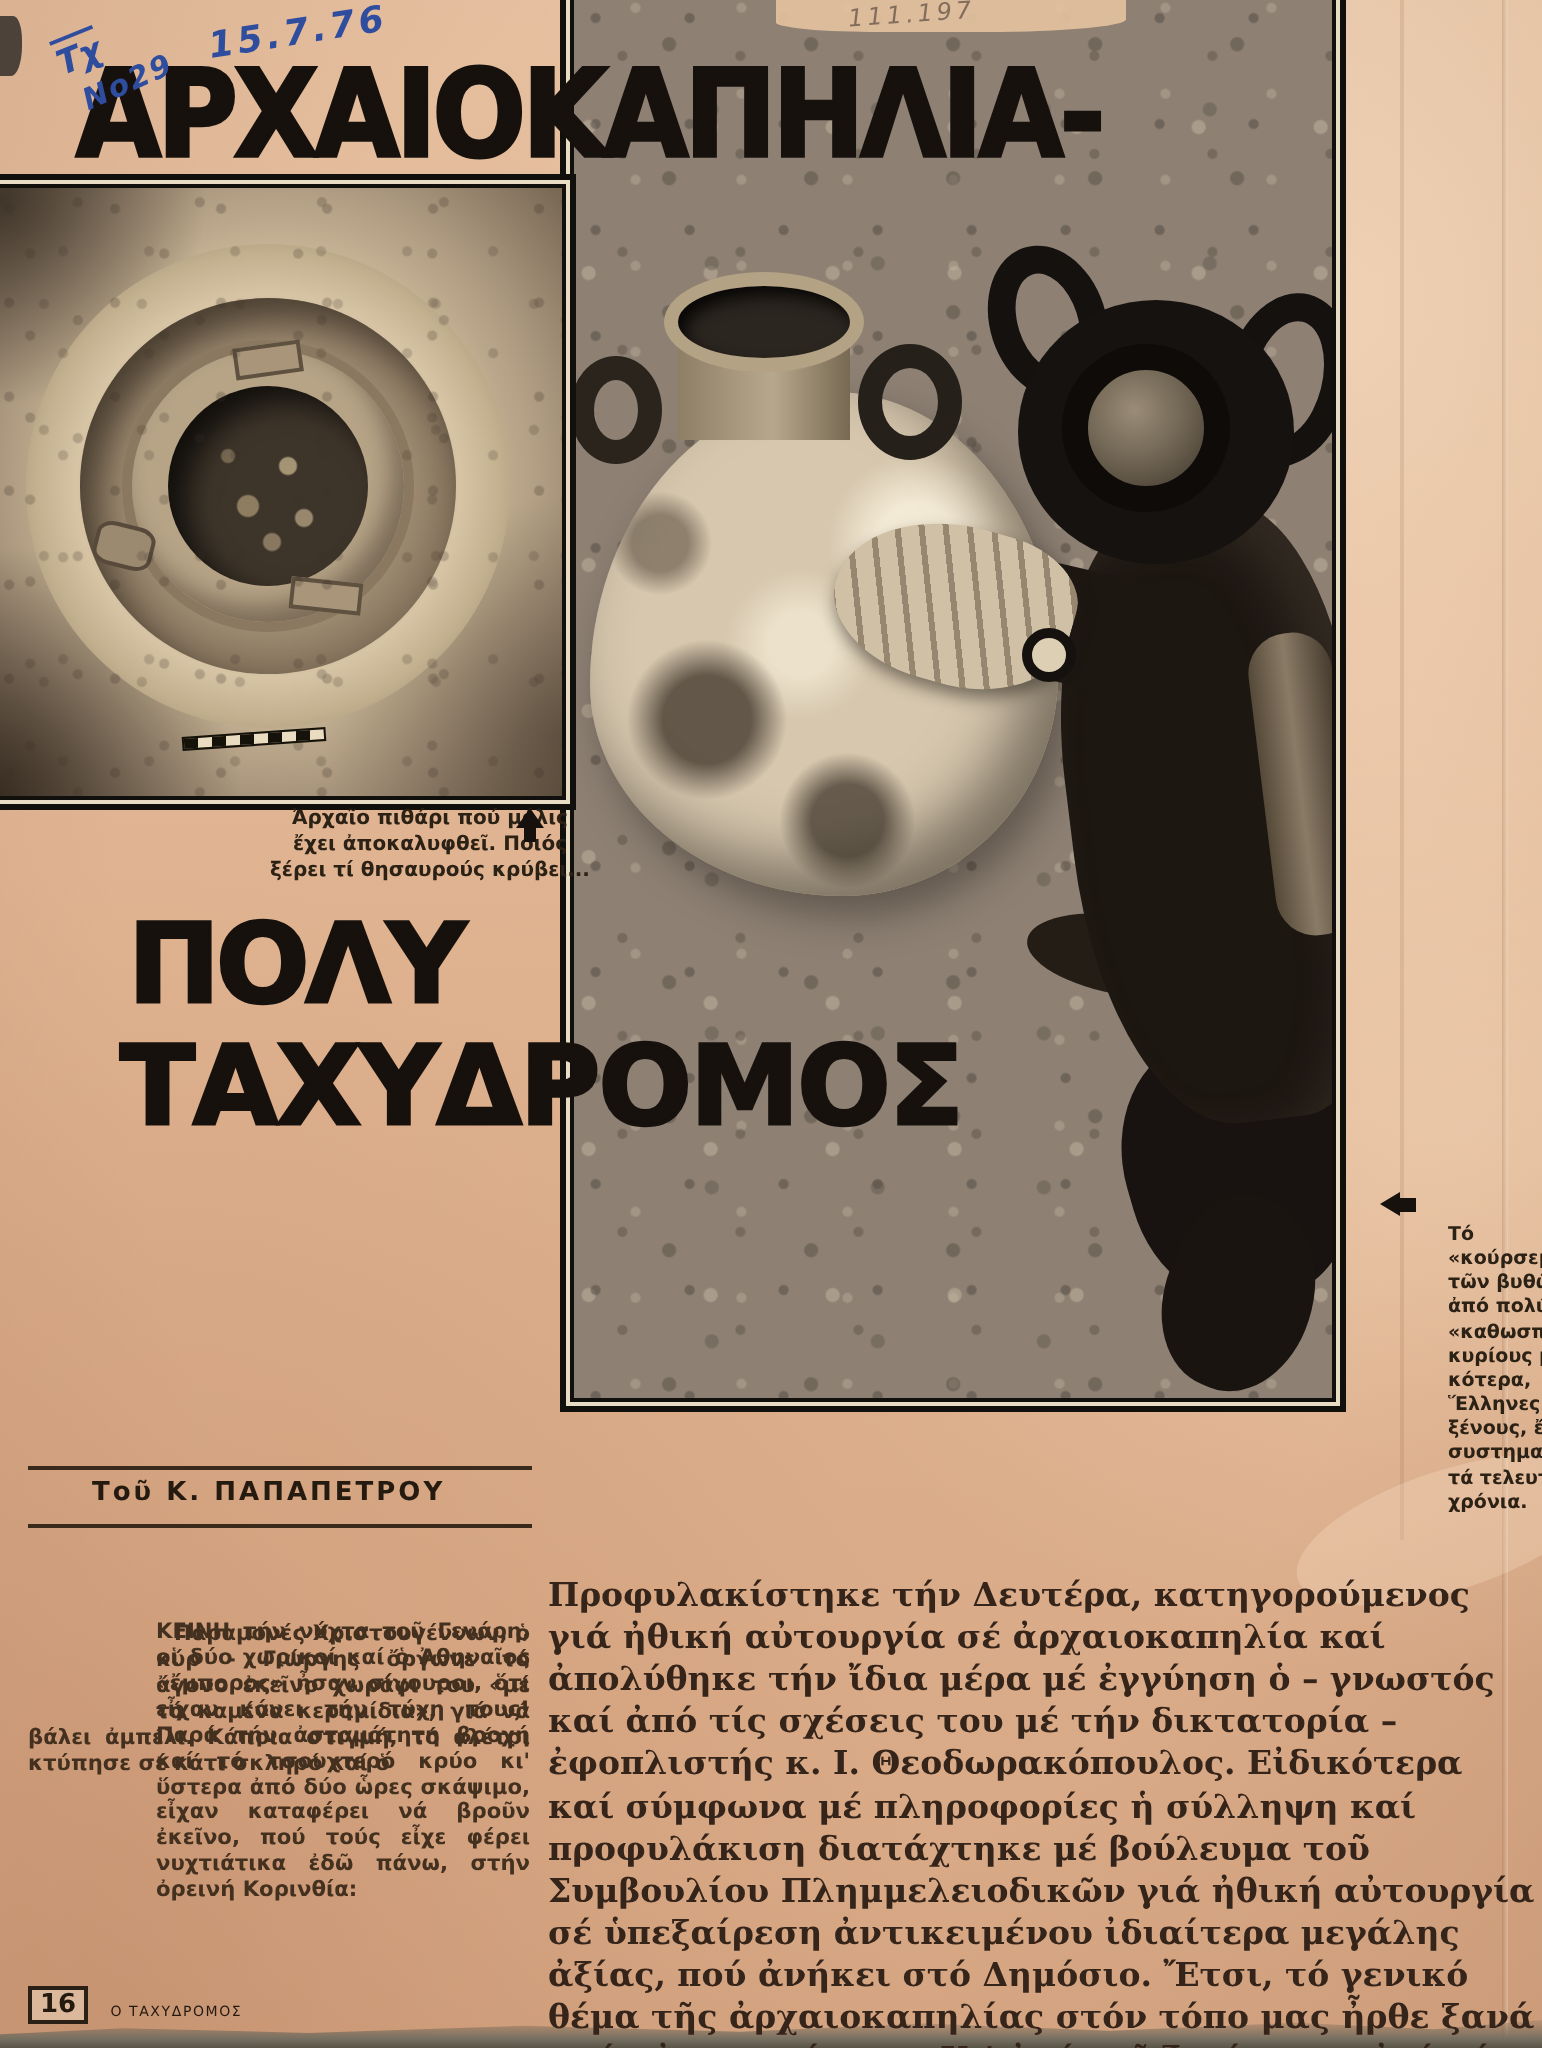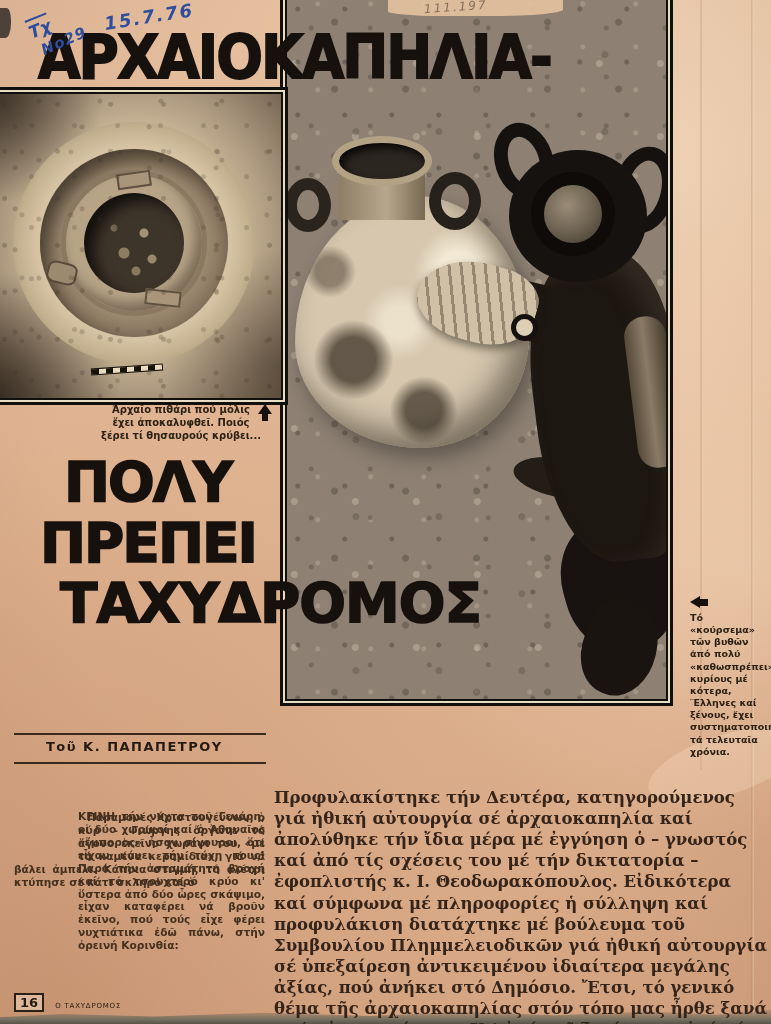--- a/index.html
+++ b/index.html
@@ -130,21 +130,21 @@
     background-image:repeating-linear-gradient(68deg,rgba(95,78,58,0) 0 9px,rgba(95,78,58,.5) 9px 12px);
     box-shadow:2px 4px 8px rgba(30,25,20,.5);}
   .watch{left:224px;top:314px;width:27px;height:27px;border-radius:50%;background:#dccfb4;border:5px solid #15110e;}
   .tank{left:344px;top:316px;width:42px;height:152px;border-radius:20px;transform:rotate(-7deg);
     background:linear-gradient(90deg,#554938 0%,#8a7b66 45%,#463b2e 100%);}
   .fin-cross{left:226px;top:458px;width:104px;height:40px;background:#241d16;border-radius:50%;transform:rotate(9deg);}
   .legs{left:276px;top:516px;width:112px;height:136px;background:#181310;border-radius:46%;transform:rotate(-16deg);}
   .fin-low{left:296px;top:598px;width:74px;height:98px;background:#1a1410;border-radius:42% 58% 48% 52%;transform:rotate(22deg);}
 
   
-  .caption{font-weight:700;color:#2c2115;z-index:4;font-size:10px;line-height:1.3;}
+  .caption{font-weight:700;color:#2c2115;z-index:4;font-size:10px;line-height:1.3;margin-left:34px;}
   .caption-left{left:100px;top:403px;width:162px;text-align:center;}
   .caption-right{left:690px;top:612px;width:76px;text-align:left;font-size:9.5px;line-height:1.28;}
   .arrow-up-icon{left:258px;top:404px;width:14px;height:18px;z-index:4;}
   .arrow-up-icon .head{left:0;top:0;width:0;height:0;border-left:7px solid transparent;border-right:7px solid transparent;border-bottom:10px solid #17110d;}
   .arrow-up-icon .stem{left:4px;top:9px;width:6px;height:8px;background:#17110d;}
   .arrow-left-icon{left:690px;top:596px;width:20px;height:13px;z-index:4;}
   .arrow-left-icon .head{left:0;top:0;width:0;height:0;border-top:6.5px solid transparent;border-bottom:6.5px solid transparent;border-right:10px solid #17110d;}
   .arrow-left-icon .stem{left:9px;top:3px;width:9px;height:7px;background:#17110d;}
 
   
@@ -223,21 +223,20 @@
   <div class="fat masthead">ΑΡΧΑΙΟΚΑΠΗΛΙΑ-</div>
 
   <div class="caption caption-left">Ἀρχαῖο πιθάρι πού μόλις ἔχει ἀποκαλυφθεῖ. Ποιός ξέρει τί θησαυρούς κρύβει...</div>
   <div class="arrow-up-icon">
     <div class="head"></div>
       <div class="stem"></div>
   </div>
 
   <div class="fat headline">
     <span class="hl hl-0">ΠΟΛΥ</span>
-    <span class="hl hl-2">ΠΡΕΠΕΙ</span>
     <span class="hl hl-3">ΤΑΧΥΔΡΟΜΟΣ</span>
   </div>
 
   <div class="arrow-left-icon">
     <div class="head"></div>
       <div class="stem"></div>
   </div>
   <div class="caption caption-right">Τό «κούρσεμα» τῶν βυθῶν ἀπό πολύ «καθωσπρέπει» κυρίους μέ κότερα, Ἕλληνες καί ξένους, ἔχει συστηματοποιηθεῖ τά τελευταῖα χρόνια.</div>
 
   <div class="byline-rule-top"></div>

